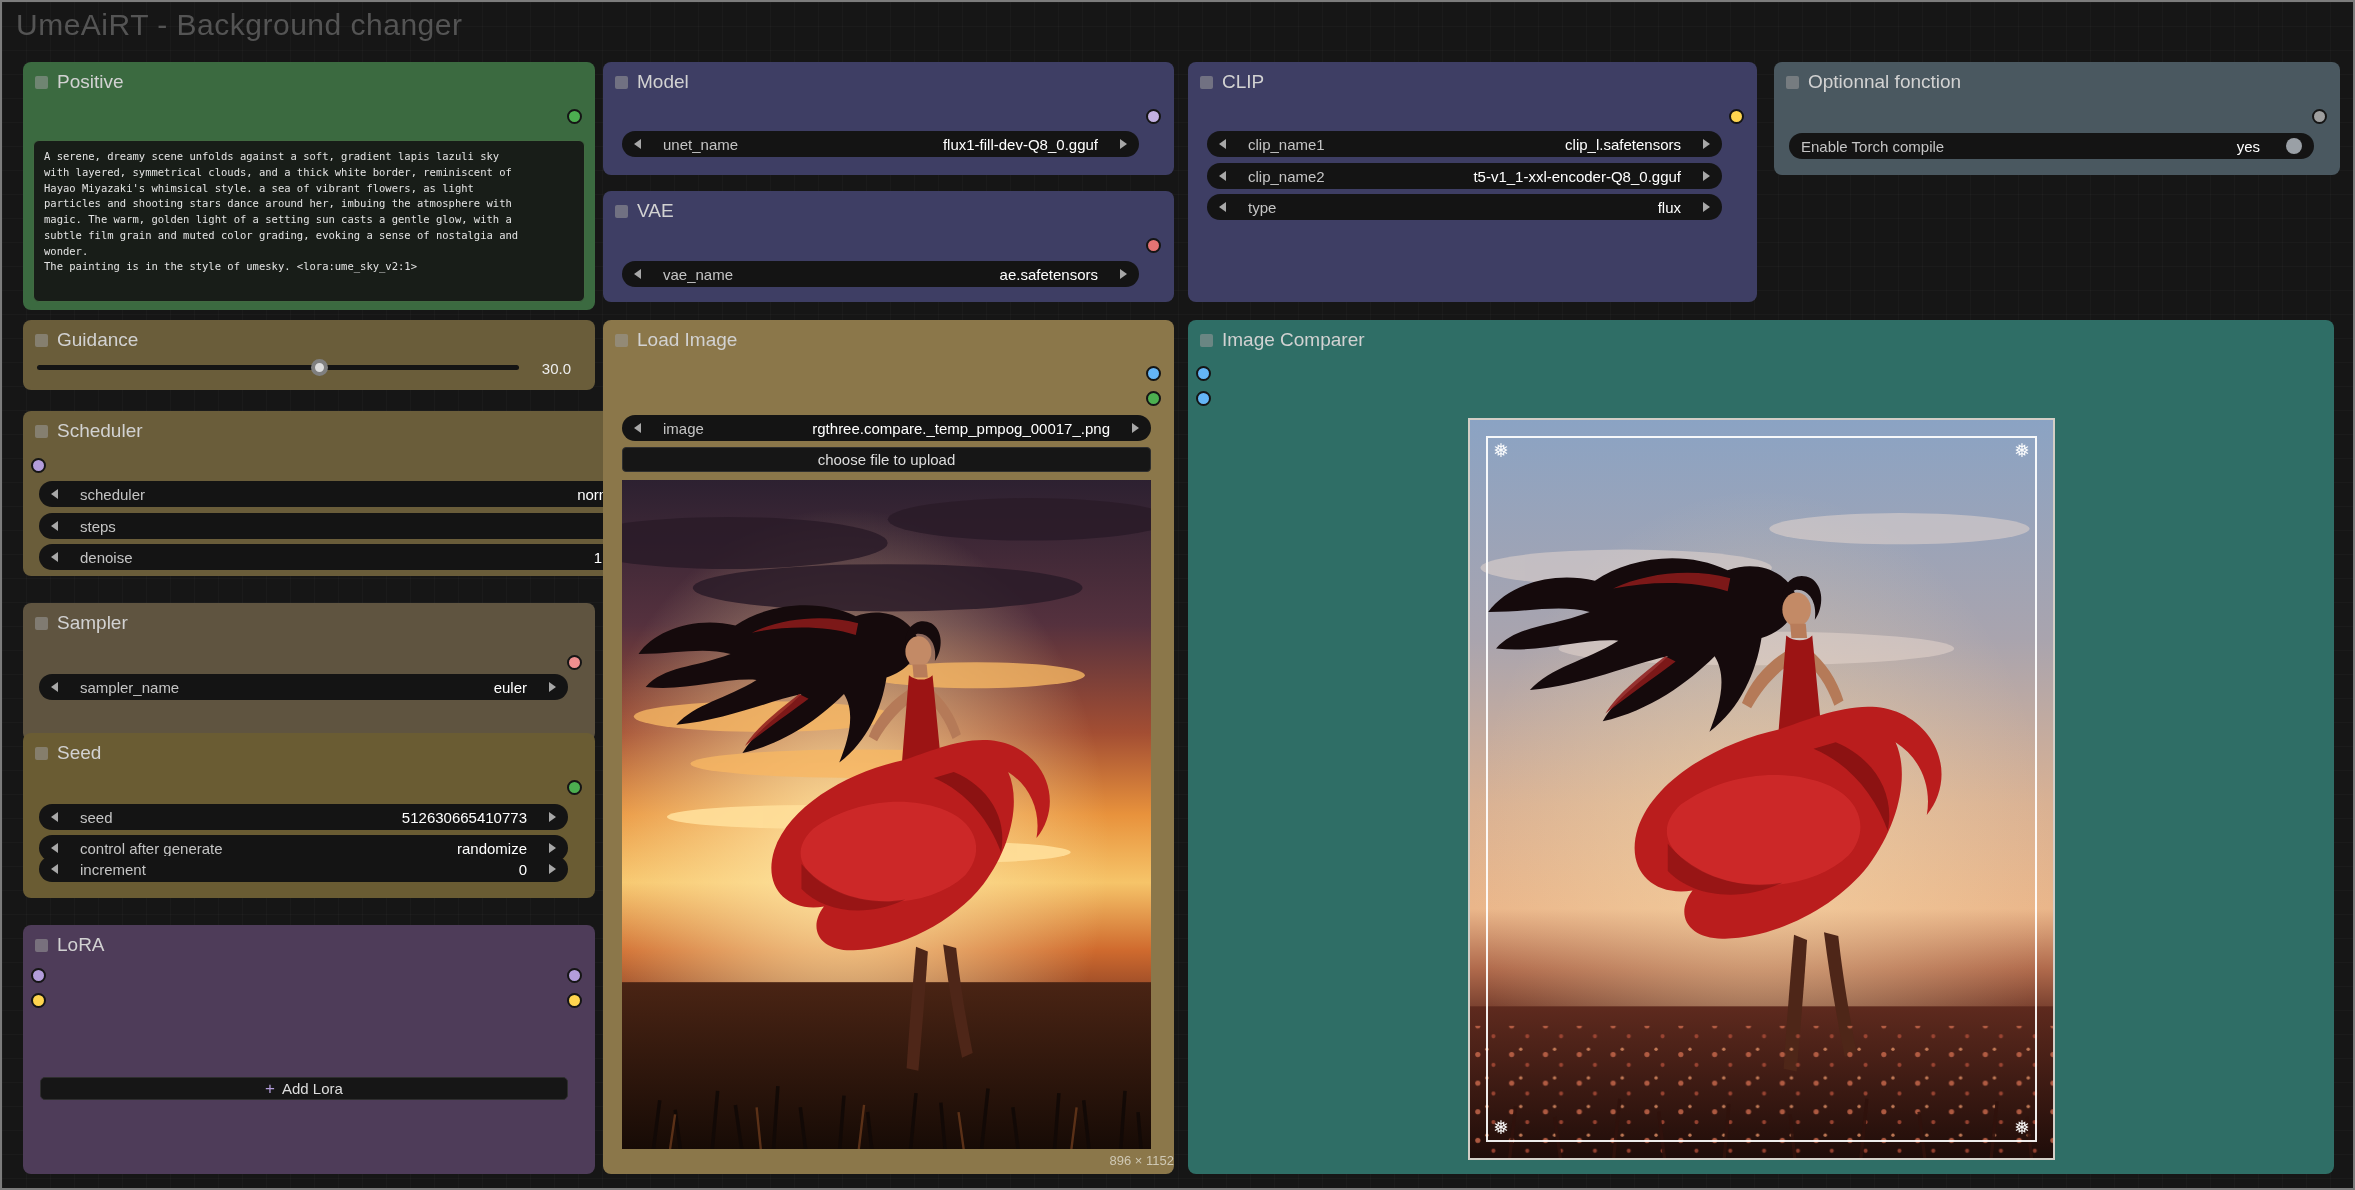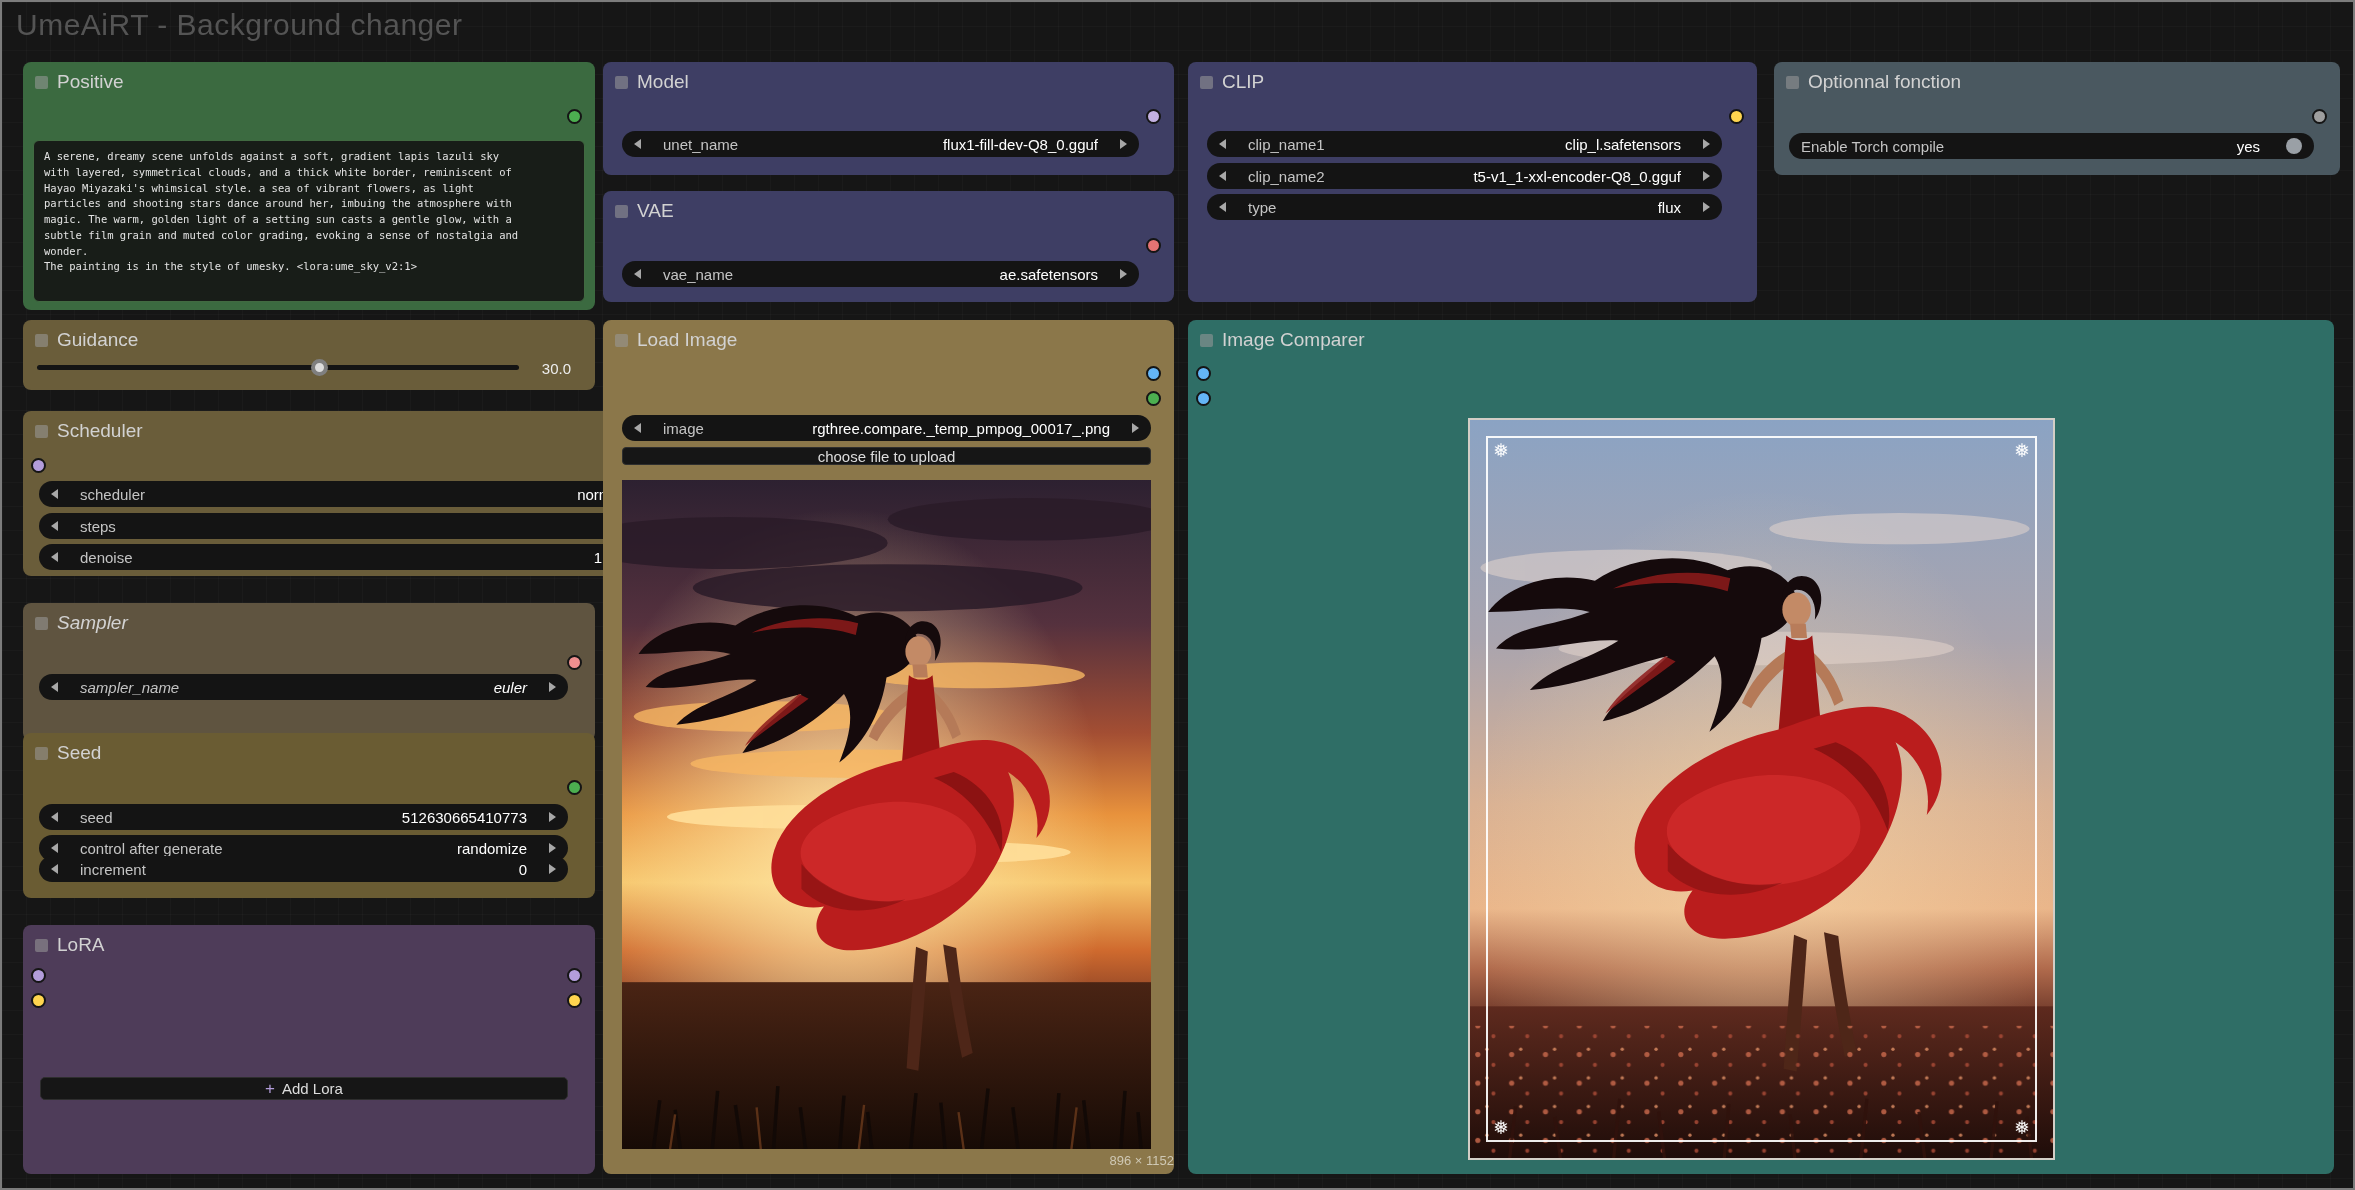--- a/index.html
+++ b/index.html
@@ -114,21 +114,21 @@
       <span class="tri tri-r"></span>
     </div>
     <div class="pill" style="left:16px;right:27px;top:133px;">
       <span class="tri tri-l"></span>
       <span class="plabel">denoise</span>
       <span class="pvalue">1.00</span>
       <span class="tri tri-r"></span>
     </div>
   </section>
 
-  <section class="panel" style="left:21px;top:601px;width:572px;height:138px;background:#5f5440;font-style:italic;">
+  <section class="panel" style="left:21px;top:601px;width:572px;height:138px;background:#5f5440;">
     <header class="phead">
       <span class="sq"></span>
       <span class="ptitle">Sampler</span>
     </header>
     <span class="dot" style="right:13px;top:52px;background:#ef8f8f;"></span>
     <div class="pill" style="left:16px;right:27px;top:71px;">
       <span class="tri tri-l"></span>
       <span class="plabel">sampler_name</span>
       <span class="pvalue">euler</span>
       <span class="tri tri-r"></span>
@@ -210,21 +210,21 @@
       <span class="ptitle">Load Image</span>
     </header>
     <span class="dot" style="right:13px;top:46px;background:#64b5f6;"></span>
     <span class="dot" style="right:13px;top:71px;background:#4caf50;"></span>
     <div class="pill" style="left:19px;right:23px;top:95px;">
       <span class="tri tri-l"></span>
       <span class="plabel">image</span>
       <span class="pvalue">rgthree.compare._temp_pmpog_00017_.png</span>
       <span class="tri tri-r"></span>
     </div>
-    <button class="btn" style="left:19px;right:23px;top:127px;height:18px;border-radius:4px;">
+    <button class="btn" style="left:19px;right:23px;top:127px;height:25px;border-radius:4px;">
       <span>choose file to upload</span>
     </button>
     <div class="preview" style="left:19px;top:160px;width:529px;height:669px;">
 
       <svg viewBox="0 0 448 576" preserveAspectRatio="xMidYMid slice">
         <defs>
           <linearGradient id="sky1" x1="0" y1="0" x2="0" y2="1">
             <stop offset="0" stop-color="#2b2030"></stop>
               <stop offset="0.22" stop-color="#55313e"></stop>
             <stop offset="0.38" stop-color="#a34e33"></stop>

